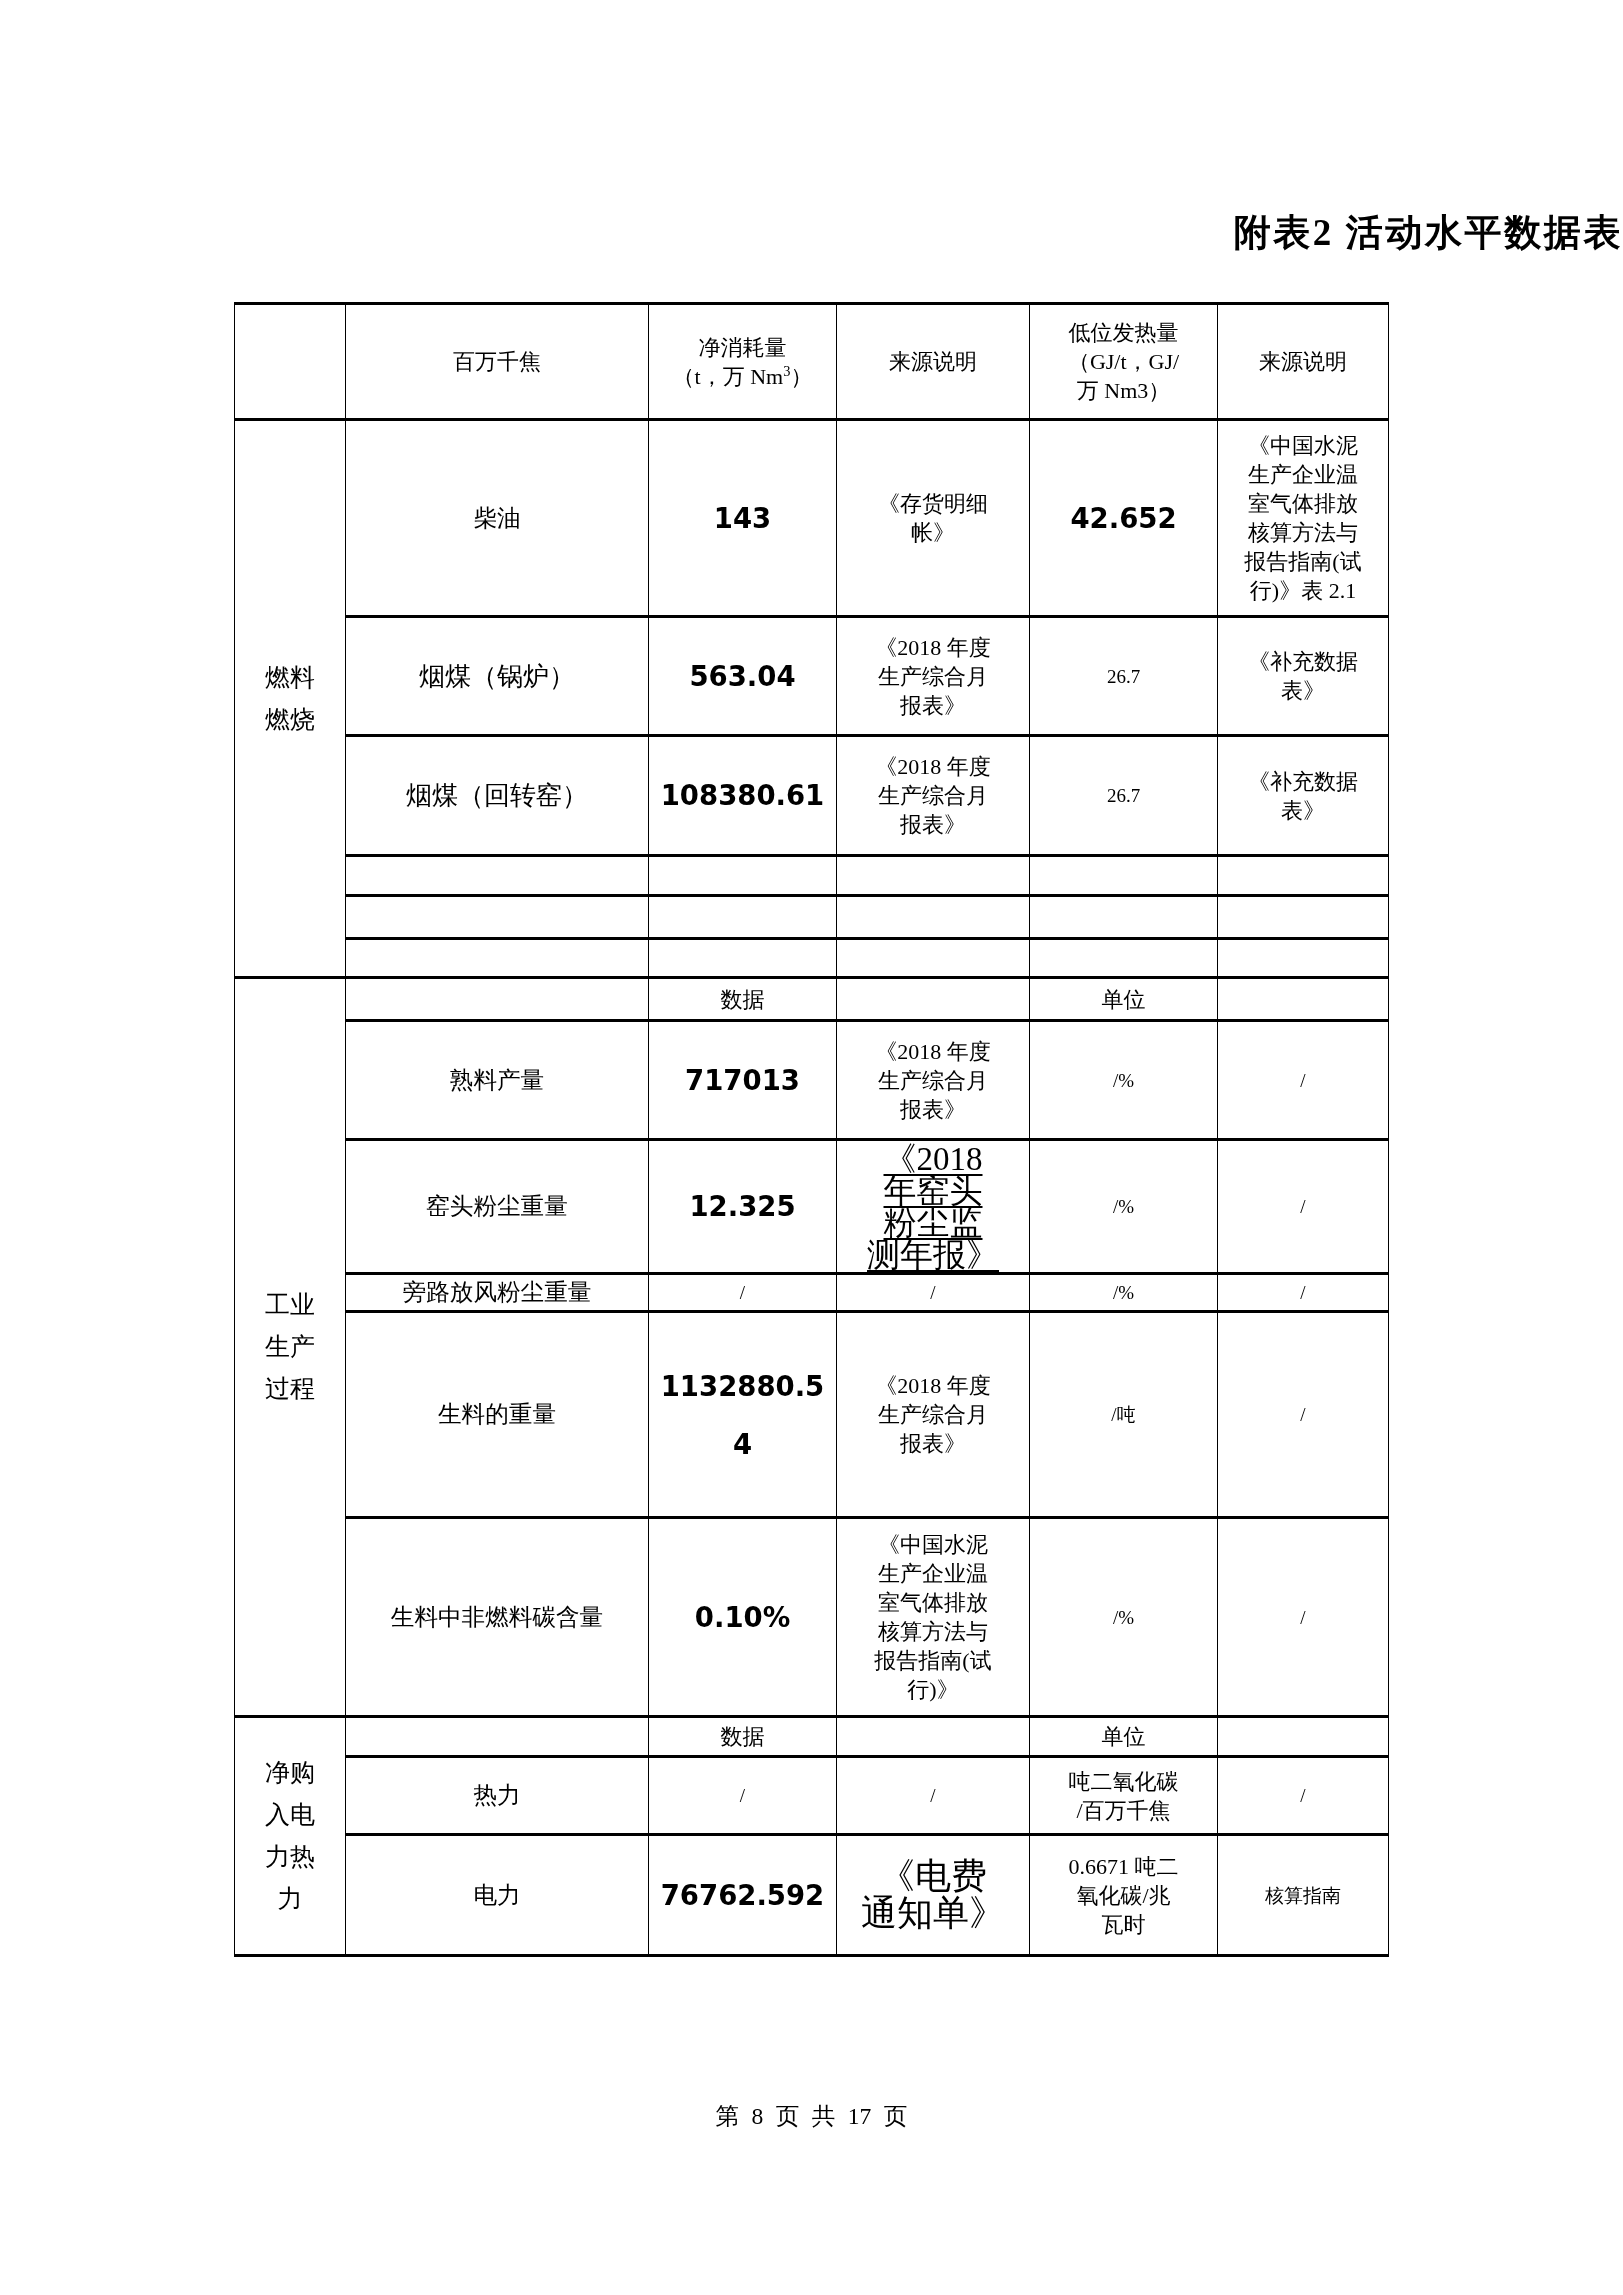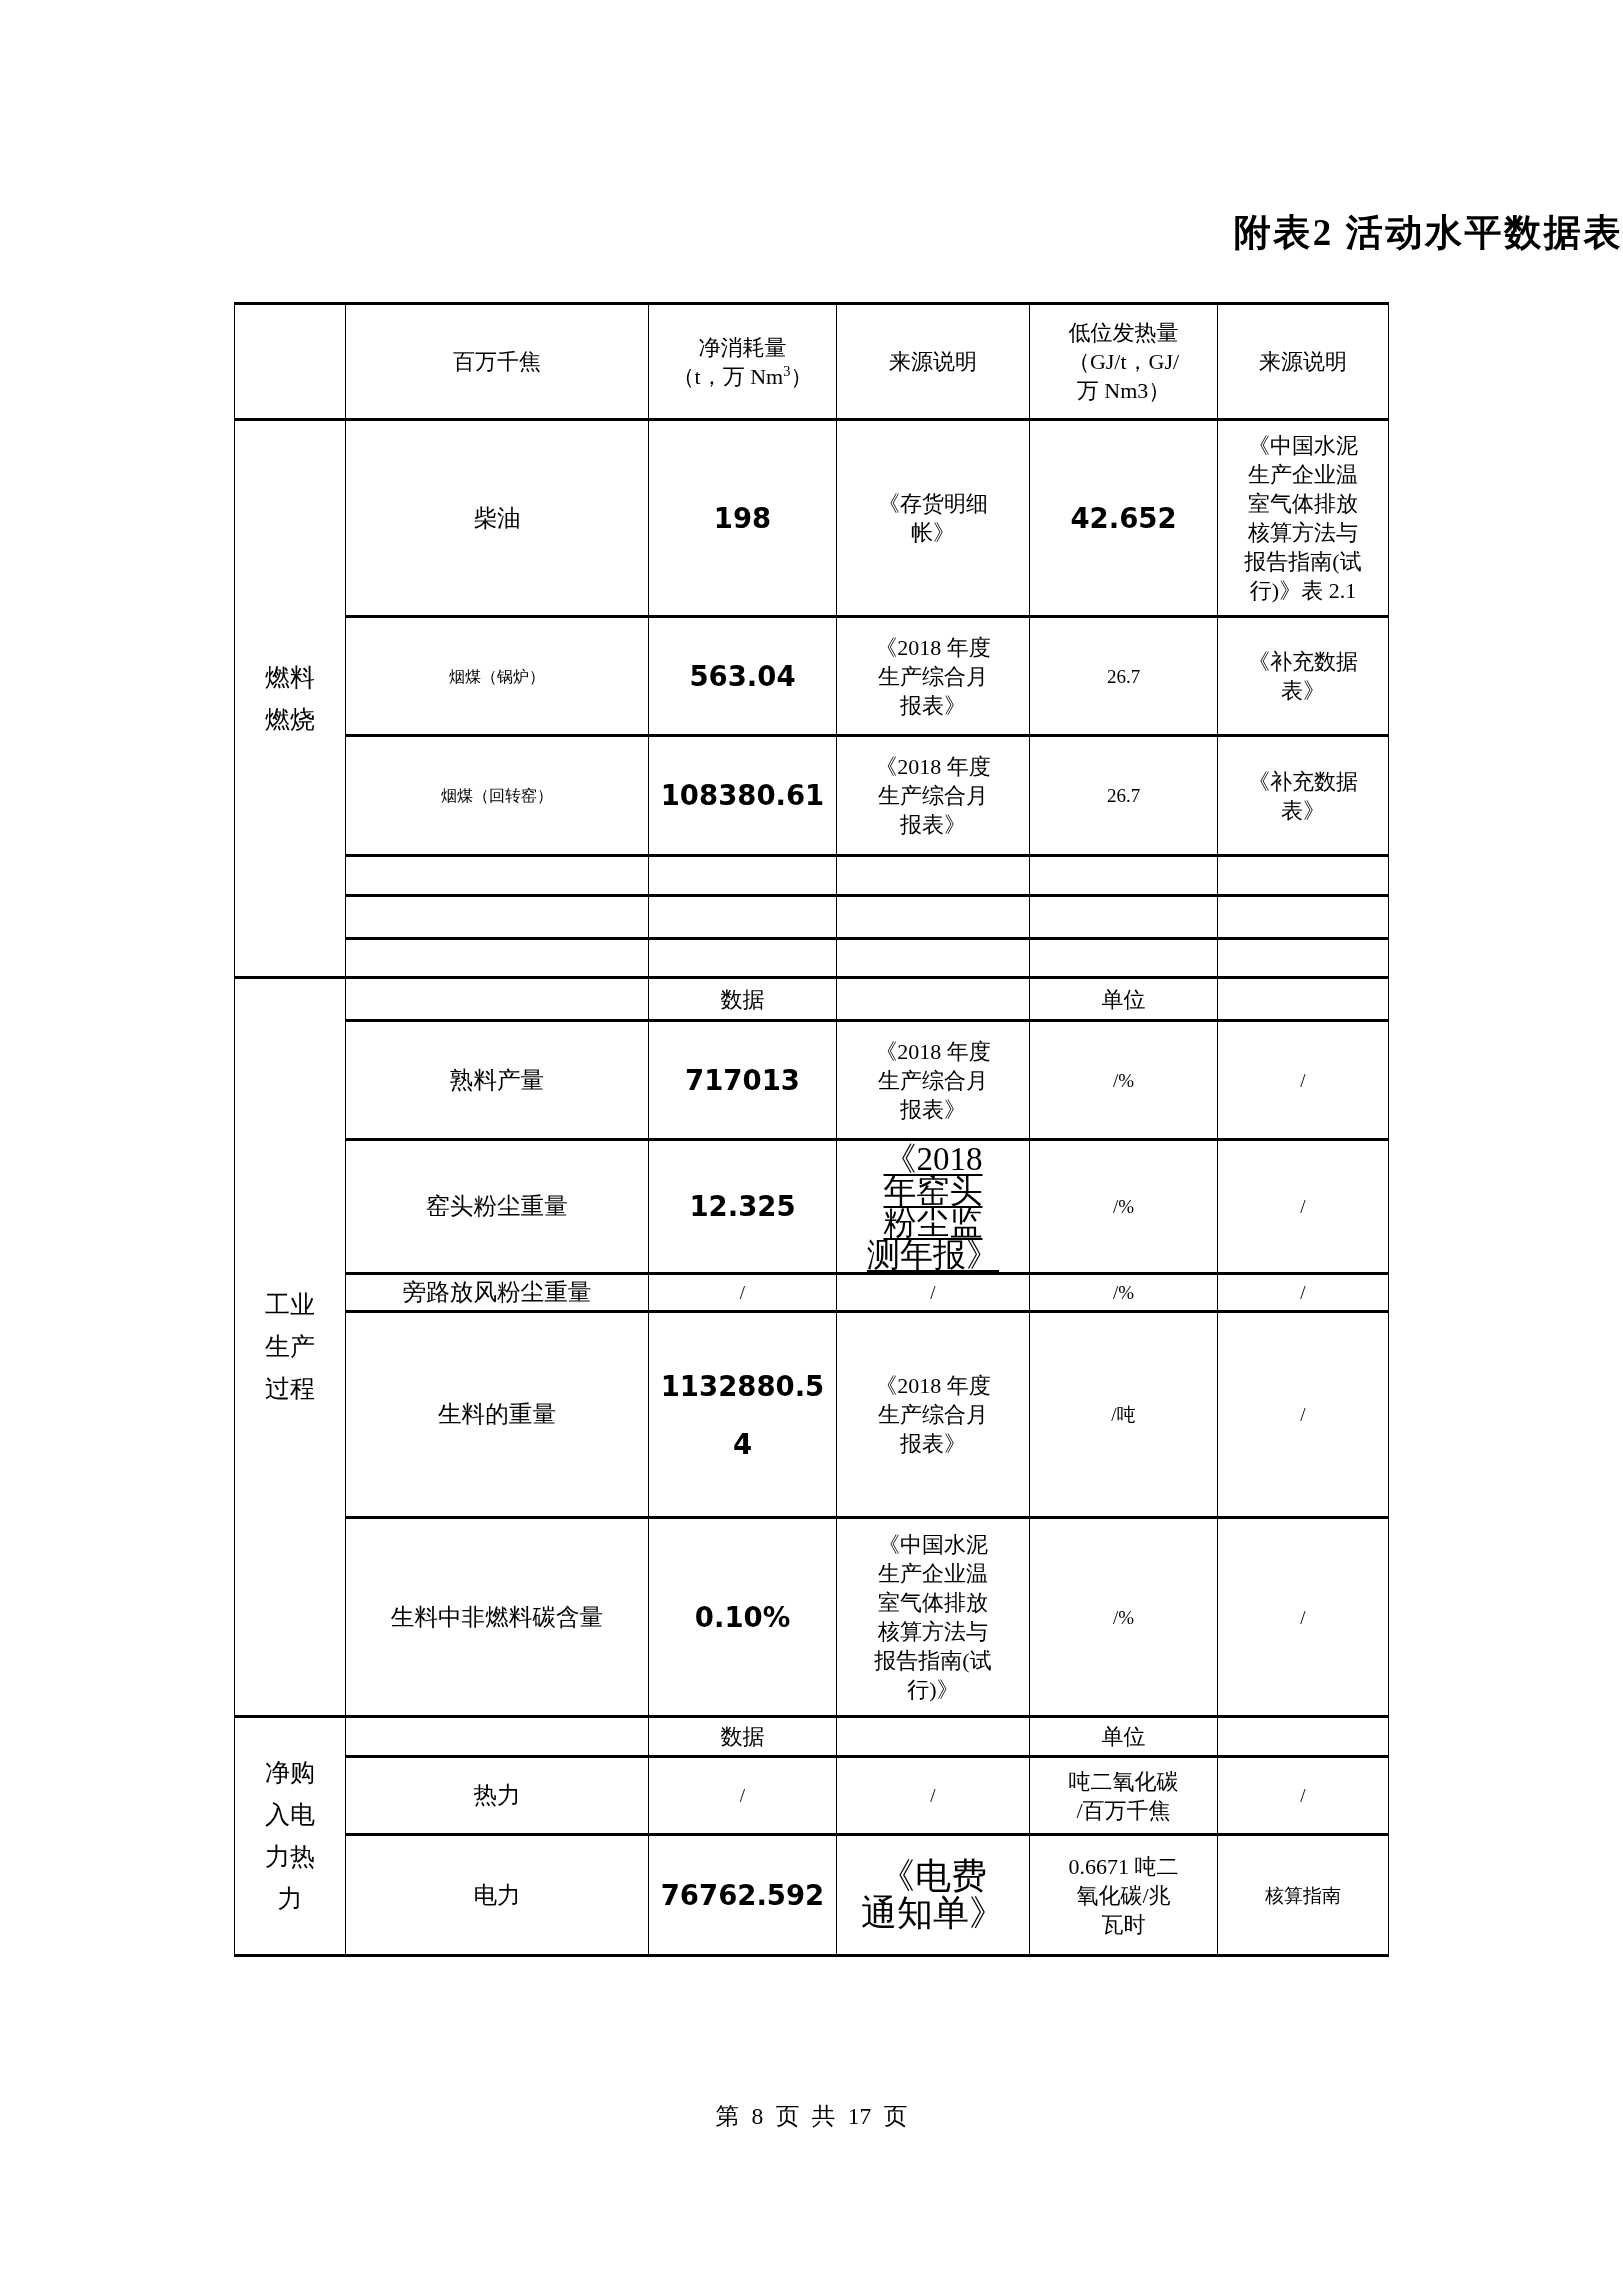--- a/index.html
+++ b/index.html
@@ -16,21 +16,21 @@
     border-collapse:collapse;table-layout:fixed;
   }
   td{
     border-left:1.3px solid #000;border-right:1.3px solid #000;
     border-top:3.3px solid #000;border-bottom:3.3px solid #000;
     text-align:center;vertical-align:middle;padding:0 2.6px;
     font-size:22px;line-height:29px;overflow:visible;
   }
   .pre{white-space:pre-line}
   .lbl{font-size:23.6px}
-  .sans-lbl{font-family:"DejaVu Sans","Liberation Sans",sans-serif;font-size:16px}
+  .sans-lbl{font-family:"DejaVu Sans","Liberation Sans",sans-serif;font-size:26px}
   .num{font-family:"DejaVu Sans","Liberation Sans",sans-serif;font-weight:bold;font-size:27.5px}
   .val{font-size:19px}
   .stub{font-size:25px;line-height:42px;white-space:pre-line}
   .overlap1{
     font-size:33px;line-height:32px;white-space:pre-line;
     text-decoration:underline;text-decoration-thickness:2px;text-underline-offset:3.9px;margin-left:40px;
   }
   .overlap2{
     font-size:36px;line-height:37px;white-space:pre-line;
     text-decoration-thickness:3.3px;text-underline-offset:5.2px;
@@ -69,21 +69,21 @@
       <td class="pre">低位发热量
 （GJ/t，GJ/
 万 Nm3）</td>
       <td>来源说明</td>
     </tr>
 
     <tr style="height:197px">
       <td class="stub" rowspan="6">燃料
 燃烧</td>
       <td class="lbl">柴油</td>
-      <td class="num">198</td>
+      <td class="num">143</td>
       <td class="pre">《存货明细
 帐》</td>
       <td class="num">42.652</td>
       <td class="pre">《中国水泥
 生产企业温
 室气体排放
 核算方法与
 报告指南(试
 行)》表 2.1</td>
     </tr>

